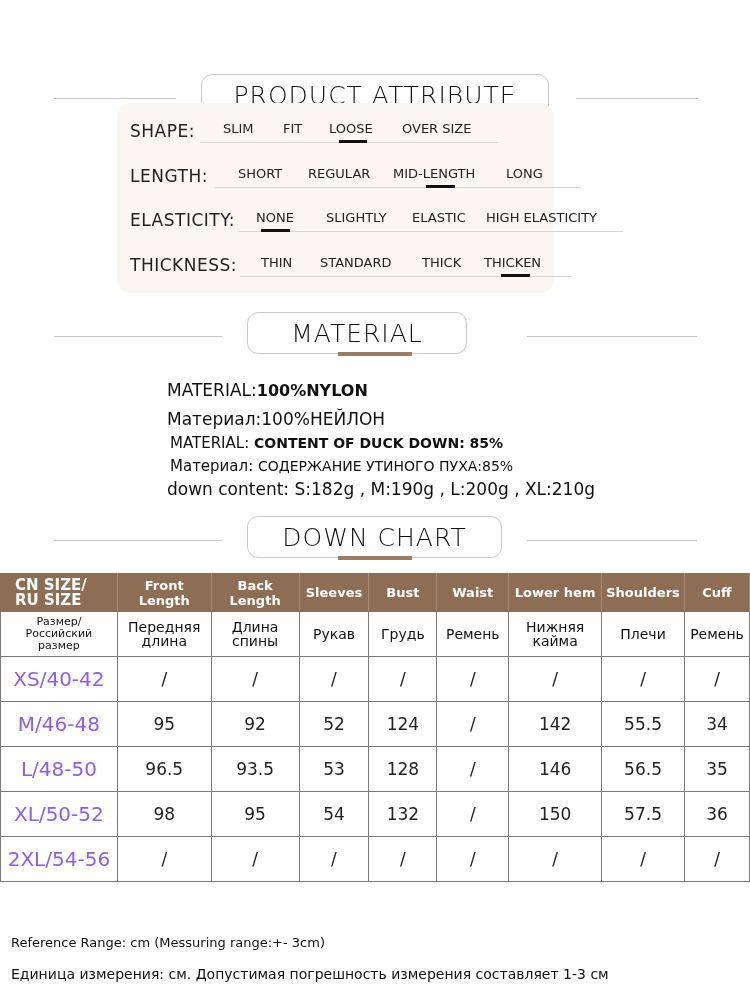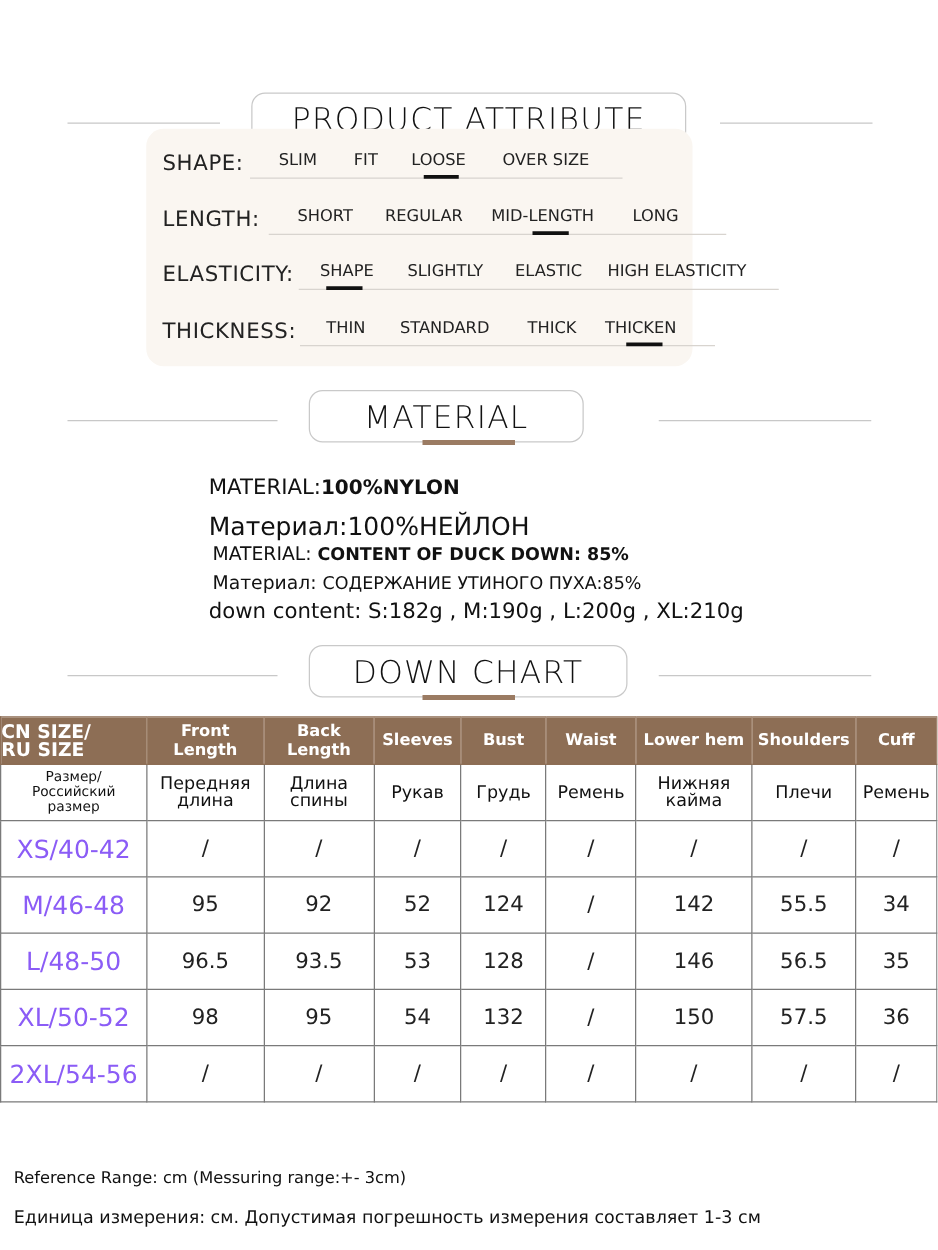--- a/index.html
+++ b/index.html
@@ -41,21 +41,21 @@
   .mat-text { position: absolute; left: 167px; white-space: nowrap; color: #111; }
 
   table.size {
     position: absolute; left: 0; top: 573px; width: 750px; border-collapse: collapse;
     font-family: "DejaVu Sans", sans-serif;
   }
   table.size td, table.size th { border: 1px solid #7a7a7a; text-align: center; vertical-align: middle; padding: 0; }
   table.size thead tr.en th {
     background: #8d6e55; color: #fff; font-weight: bold; font-size: 13px; height: 38px; border-color: #8d6e55; border-right: 1px solid #a88d78;
   }
-  table.size thead tr.en th.first { font-size: 15px; line-height: 15px; text-align: left; }
+  table.size thead tr.en th.first { font-size: 15px; line-height: 15px; text-align: left; padding-left: 14px; }
   table.size thead tr.ru td { font-size: 14px; line-height: 14px; height: 45px; color: #111; }
   table.size thead tr.ru td.first { font-size: 11px; line-height: 12px; }
   table.size tbody td { height: 45px; font-size: 17px; color: #222; }
   table.size tbody td.size-cell { font-size: 20px; color: #8b5cf6; }
 
   .foot1 { position: absolute; left: 11px; top: 935px; font-size: 13px; color: #111; white-space: nowrap; }
   .foot2 { position: absolute; left: 11px; top: 966px; font-size: 14px; color: #111; white-space: nowrap; }
 </style>
 </head>
 <body>
@@ -83,21 +83,21 @@
     <div class="baseline" style="left:98px;width:366px"></div>
     <span class="opt" style="left:121px">SHORT</span>
     <span class="opt" style="left:191px">REGULAR</span>
     <span class="opt" style="left:276px"><span>MID-LENGTH</span><span class="mark" style="left:33px;width:29px"></span></span>
     <span class="opt" style="left:389px">LONG</span>
   </div>
 
   <div class="attr-row" style="top:101px">
     <span class="label">ELASTICITY:</span>
     <div class="baseline" style="left:122px;width:384px"></div>
-    <span class="opt" style="left:139px"><span>SHAPE</span><span class="mark" style="left:5px;width:29px"></span></span>
+    <span class="opt" style="left:139px"><span>NONE</span><span class="mark" style="left:5px;width:29px"></span></span>
     <span class="opt" style="left:209px">SLIGHTLY</span>
     <span class="opt" style="left:295px">ELASTIC</span>
     <span class="opt" style="left:369px">HIGH ELASTICITY</span>
   </div>
 
   <div class="attr-row" style="top:146px">
     <span class="label">THICKNESS:</span>
     <div class="baseline" style="left:123px;width:332px"></div>
     <span class="opt" style="left:144px">THIN</span>
     <span class="opt" style="left:203px">STANDARD</span>
@@ -109,21 +109,21 @@
 <div class="section-head" id="head-mat">
   <div class="rule l"></div>
   <div class="pill">MATERIAL</div>
   <div class="accent"></div>
   <div class="rule r"></div>
 </div>
 
 <div class="mat-text" style="top:380px;font-size:17px">
   <span>MATERIAL:</span><span style="font-weight:bold;font-size:16px">100%NYLON</span>
 </div>
-<div class="mat-text" style="top:409px;font-size:20px">
+<div class="mat-text" style="top:409px;font-size:17px">
   <span>Материал:</span><span>100%НЕЙЛОН</span>
 </div>
 <div class="mat-text" style="top:434px;font-size:15px;left:170px">
   <span>MATERIAL:</span> <span style="font-weight:bold;font-size:14px">CONTENT OF DUCK DOWN: 85%</span>
 </div>
 <div class="mat-text" style="top:457px;font-size:15px;left:170px">
   <span>Материал:</span> <span style="font-size:14px">СОДЕРЖАНИЕ УТИНОГО ПУХА:85%</span>
 </div>
 <div class="mat-text" style="top:479px;font-size:17px">down content: S:182g , M:190g , L:200g , XL:210g</div>
 

